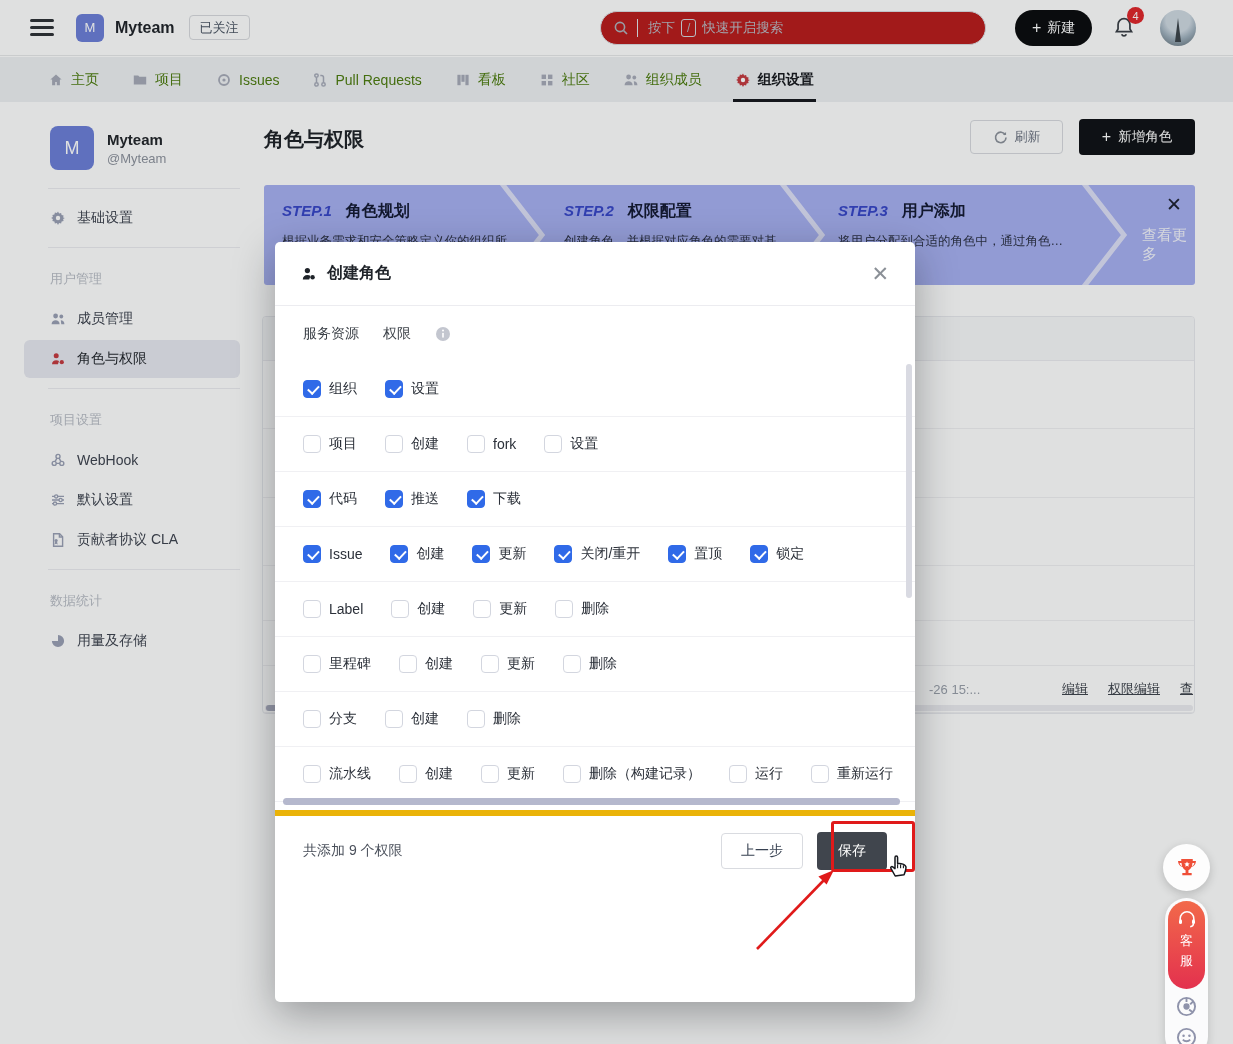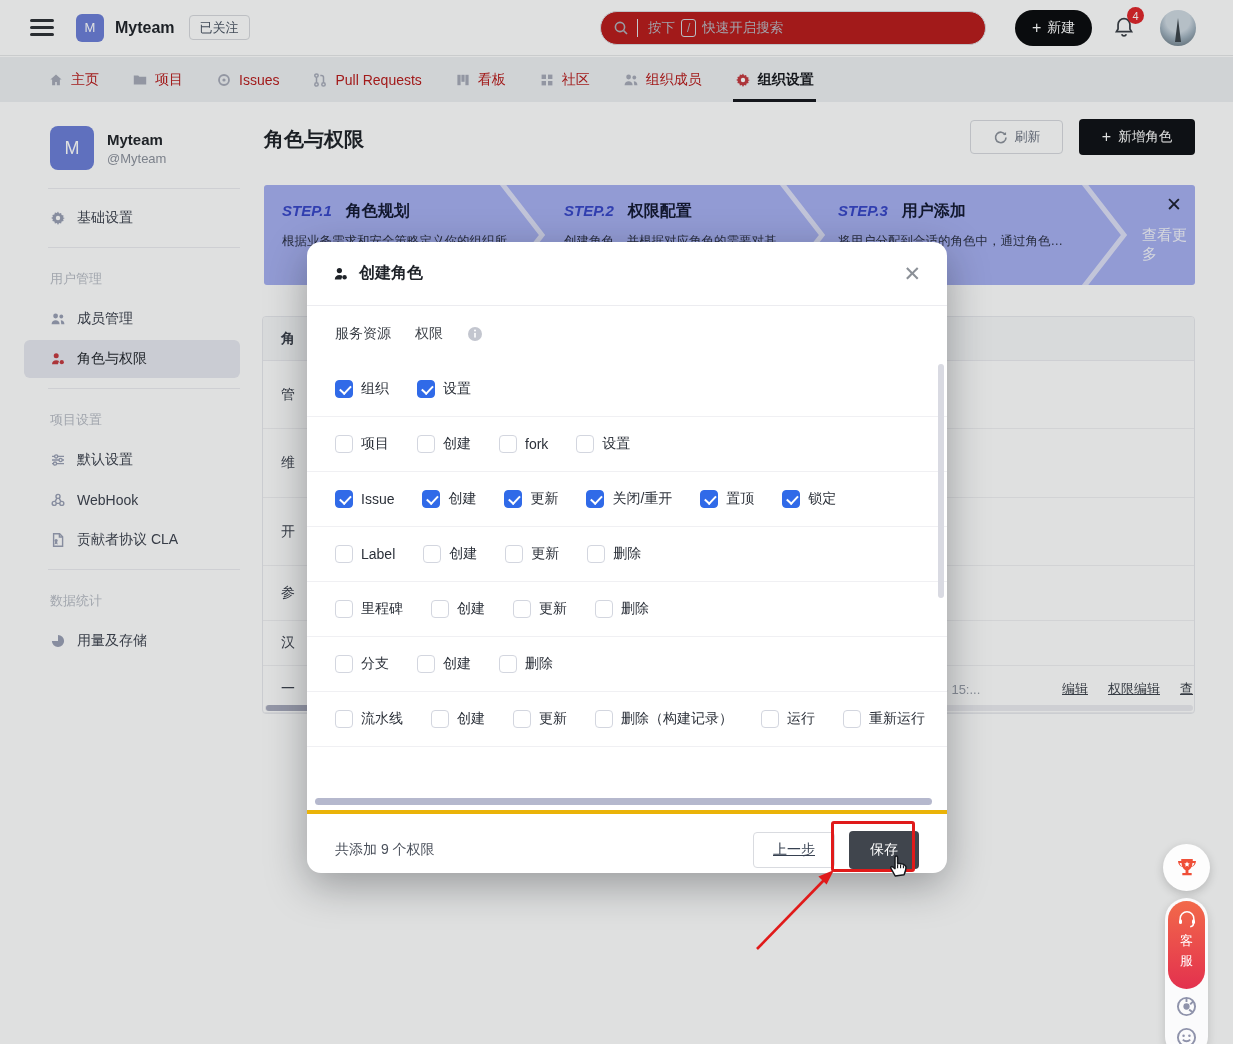--- a/index.html
+++ b/index.html
@@ -33,21 +33,21 @@
                 color:#fff; font-size:11px; display:flex; align-items:center; justify-content:center; padding:0 4px; }
   .avatar { position:absolute; left:1160px; top:10px; width:36px; height:36px; border-radius:50%;
             background:radial-gradient(circle at 50% 28%, #cfd9e2 0 38%, #9fb0bd 60%, #5c6a74 100%);
             overflow:hidden; }
   .avatar:after { content:""; position:absolute; left:15px; top:8px; width:6px; height:24px; background:#3c444b;
                   clip-path:polygon(50% 0,100% 100%,0 100%); }
 
   
   .nav { position:absolute; left:0; top:57px; width:1233px; height:45px; background:#eef0f3; display:flex;
          align-items:center; padding-left:48px; gap:33px; z-index:1; }
-  .nav-item { position:relative; height:45px; display:flex; align-items:center; gap:7px; font-size:14px; color:#b91c1c; cursor:pointer; }
+  .nav-item { position:relative; height:45px; display:flex; align-items:center; gap:7px; font-size:14px; color:#4d7c0f; cursor:pointer; }
   .nav-item .nicon { color:#a7abb8; }
   .nav-item.active { font-weight:bold; color:#17191e; }
   .nav-item.active .nicon { color:#c53a40; }
   .nav-item.active:after { content:""; position:absolute; left:-2px; right:-2px; bottom:0; height:3px; background:#17191e; }
 
   
   .sidebar { position:absolute; left:24px; top:126px; width:216px; z-index:1; }
   .side-profile { display:flex; align-items:center; gap:13px; padding-left:26px; margin-bottom:18px; }
   .side-avatar { width:44px; height:44px; border-radius:8px; background:#6c7fd8; color:#fff; font-size:18px;
                  display:flex; align-items:center; justify-content:center; }
@@ -93,41 +93,41 @@
   .rt-time { position:absolute; left:666px; color:#9aa0ab; font-size:13px; }
   .rt-actions { position:absolute; right:0; display:flex; gap:20px; font-size:13px; color:#3f444d; padding-right:1px;text-decoration:underline; }
   .rt-actions span { cursor:pointer; white-space:nowrap; }
   .rt-hscroll { position:absolute; left:2px; bottom:2px; width:928px; height:6px; background:#ececf0; border-radius:3px; }
   .rt-hthumb { position:absolute; left:1px; top:0; width:300px; height:6px; background:#a9acbe; border-radius:3px; }
 
   
   .overlay { position:absolute; inset:0; background:rgba(10,12,18,0.13); z-index:10; }
 
   
-  .modal { position:absolute; left:307px; top:242px; width:640px; height:631px; background:#fff; border-radius:14px;
+  .modal { position:absolute; left:275px; top:242px; width:640px; height:760px; background:#fff; border-radius:5px;
            box-shadow:0 12px 40px rgba(20,22,30,0.35); z-index:20; }
   .modal-header { height:64px; border-bottom:1px solid #ececf0; display:flex; align-items:center; padding:0 26px; gap:10px; }
   .modal-title { font-size:16px; font-weight:bold; color:#1f2329; }
   .modal-x { margin-left:auto; font-size:21px; color:#8b9097; font-weight:300; cursor:pointer; line-height:1; }
   .modal-tabs { height:56px; display:flex; align-items:center; padding:0 28px; gap:24px; font-size:14px; color:#3c4148; }
   .modal-tabs .tab { cursor:pointer; }
   .perm-body { position:relative; height:448px; overflow:hidden; }
   .perm-row { height:55px; display:flex; align-items:center; padding:0 28px; gap:28px; border-bottom:1px solid #f0f0f3; }
   .perm-item { display:flex; align-items:center; gap:8px; font-size:14px; color:#2b3039; cursor:pointer; white-space:nowrap; }
   .cbx { width:18px; height:18px; border-radius:4px; border:1.5px solid #d3d6df; background:#fff; position:relative; flex:0 0 auto; }
   .cbx.checked { background:#306ae8; border-color:#306ae8; }
   .cbx.checked:after { content:""; position:absolute; left:5.5px; top:2px; width:4.5px; height:9px;
                        border-right:2px solid #fff; border-bottom:2px solid #fff; transform:rotate(43deg); }
   .perm-vscroll { position:absolute; right:3px; top:2px; width:6px; height:234px; background:#d9dae2; border-radius:3px; }
   .perm-hscroll { position:absolute; left:8px; bottom:5px; width:617px; height:7px; background:#b5b8cd; border-radius:4px; }
-  .modal-footer { height:75px; border-top:4px solid #eab308; display:flex; align-items:center; padding:0 28px; }
+  .modal-footer { height:75px; border-top:6px solid #eab308; display:flex; align-items:center; padding:0 28px; }
   .footer-summary { font-size:14px; color:#4a505b; }
   .footer-btns { margin-left:auto; display:flex; gap:14px; align-items:center; }
   .prev-btn { height:36px; padding:0 19px; border:1px solid #d9dbe0; border-radius:4px; background:#fff;
-              font-size:14px; color:#374151; display:flex; align-items:center; cursor:pointer;text-decoration:underline; }
+              font-size:14px; color:#374151; display:flex; align-items:center; cursor:pointer; }
   .save-btn { height:38px; padding:0 21px; border-radius:4px; background:#40454d; color:#fff; font-size:14px;
               display:flex; align-items:center; cursor:pointer; }
 
   
   .floaters { position:absolute; z-index:30; }
   .trophy-fab { position:absolute; left:1163px; top:844px; width:47px; height:47px; border-radius:50%; background:#fdfdfd;
                 box-shadow:0 3px 10px rgba(0,0,0,0.18); display:flex; align-items:center; justify-content:center; cursor:pointer; }
   .helper-pill { position:absolute; left:1165px; top:898px; width:43px; height:160px; border-radius:22px; background:#fbfbfc;
                  box-shadow:0 3px 10px rgba(0,0,0,0.15); }
   .kefu { position:absolute; left:1168px; top:901px; width:37px; height:88px; border-radius:19px;
@@ -313,38 +313,38 @@
             <circle cx="11.8" cy="11.2" r="2.1" fill="currentColor"></circle>
           </svg>
         </span>
         <span>角色与权限</span>
       </div>
       <div class="side-divider"></div>
       <div class="side-label">项目设置</div>
       <div class="side-item">
         <span class="sicon">
           <svg width="16" height="16" viewBox="0 0 16 16">
+            <circle cx="8" cy="4.4" r="2" fill="none" stroke="currentColor" stroke-width="1.4"></circle>
+            <circle cx="4.2" cy="11.4" r="2" fill="none" stroke="currentColor" stroke-width="1.4"></circle>
+            <circle cx="11.8" cy="11.4" r="2" fill="none" stroke="currentColor" stroke-width="1.4"></circle>
+            <path d="M6.9 6.1 5.2 9.4M9.1 6.1l1.7 3.3M6.2 11.4h3.6" stroke="currentColor" stroke-width="1.4" fill="none"></path>
+          </svg>
+        </span>
+        <span>WebHook</span>
+      </div>
+      <div class="side-item">
+        <span class="sicon">
+          <svg width="16" height="16" viewBox="0 0 16 16">
             <path d="M2 4.4h12M2 8h12M2 11.6h12" stroke="currentColor" stroke-width="1.4"></path>
             <circle cx="6.2" cy="4.4" r="1.6" fill="#fff" stroke="currentColor" stroke-width="1.3"></circle>
             <circle cx="10.6" cy="8" r="1.6" fill="#fff" stroke="currentColor" stroke-width="1.3"></circle>
             <circle cx="5" cy="11.6" r="1.6" fill="#fff" stroke="currentColor" stroke-width="1.3"></circle>
           </svg>
         </span>
         <span>默认设置</span>
-      </div>
-      <div class="side-item">
-        <span class="sicon">
-          <svg width="16" height="16" viewBox="0 0 16 16">
-            <circle cx="8" cy="4.4" r="2" fill="none" stroke="currentColor" stroke-width="1.4"></circle>
-            <circle cx="4.2" cy="11.4" r="2" fill="none" stroke="currentColor" stroke-width="1.4"></circle>
-            <circle cx="11.8" cy="11.4" r="2" fill="none" stroke="currentColor" stroke-width="1.4"></circle>
-            <path d="M6.9 6.1 5.2 9.4M9.1 6.1l1.7 3.3M6.2 11.4h3.6" stroke="currentColor" stroke-width="1.4" fill="none"></path>
-          </svg>
-        </span>
-        <span>WebHook</span>
       </div>
       <div class="side-item">
         <span class="sicon">
           <svg width="16" height="16" viewBox="0 0 16 16">
             <path d="M3.6 1.8h6l3 3v9.4h-9z" fill="none" stroke="currentColor" stroke-width="1.4"></path>
             <path d="M9.4 1.8v3.2h3.2" fill="none" stroke="currentColor" stroke-width="1.4"></path>
             <circle cx="6.1" cy="8.6" r="1.6" fill="currentColor"></circle>
             <path d="M5.1 10l-.6 2.6 1.6-.8 1.6.8L7.1 10z" fill="currentColor"></path>
           </svg>
         </span>
@@ -490,20 +490,34 @@
           <span>fork</span>
         </span>
         <span class="perm-item">
           <span class="cbx"></span>
           <span>设置</span>
         </span>
       </div>
       <div class="perm-row">
         <span class="perm-item">
           <span class="cbx checked"></span>
+          <span>代码</span>
+        </span>
+        <span class="perm-item">
+          <span class="cbx checked"></span>
+          <span>推送</span>
+        </span>
+        <span class="perm-item">
+          <span class="cbx checked"></span>
+          <span>下载</span>
+        </span>
+      </div>
+      <div class="perm-row">
+        <span class="perm-item">
+          <span class="cbx checked"></span>
           <span>Issue</span>
         </span>
         <span class="perm-item">
           <span class="cbx checked"></span>
           <span>创建</span>
         </span>
         <span class="perm-item">
           <span class="cbx checked"></span>
           <span>更新</span>
         </span>

